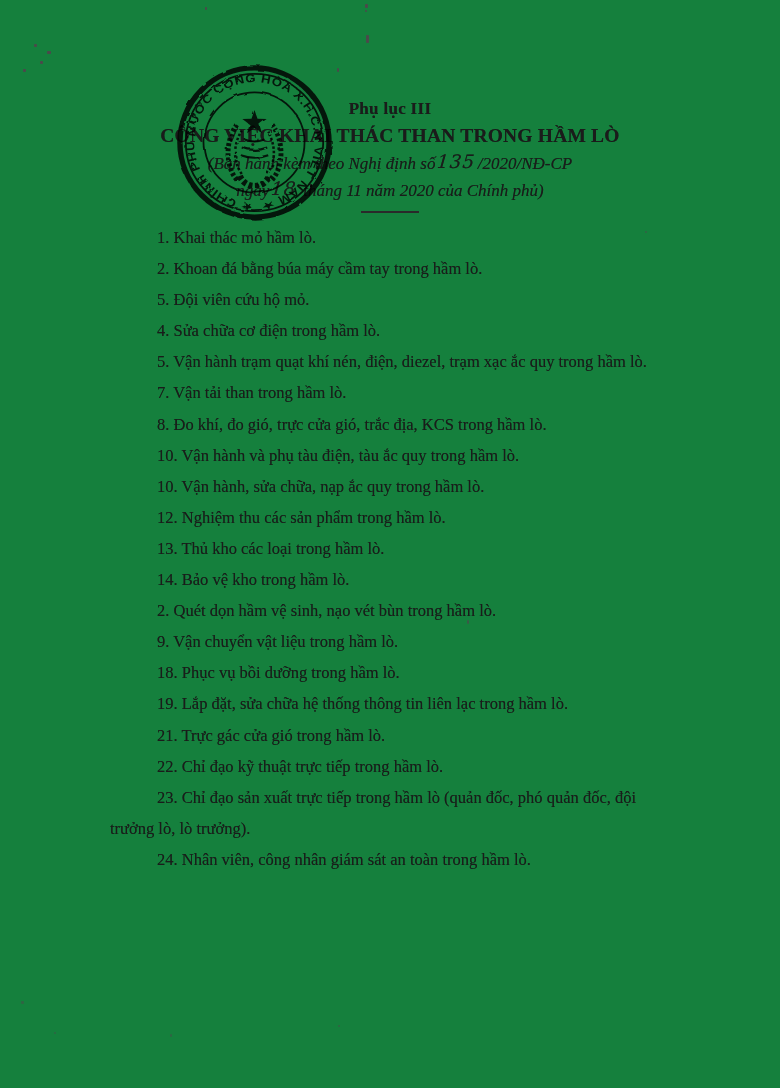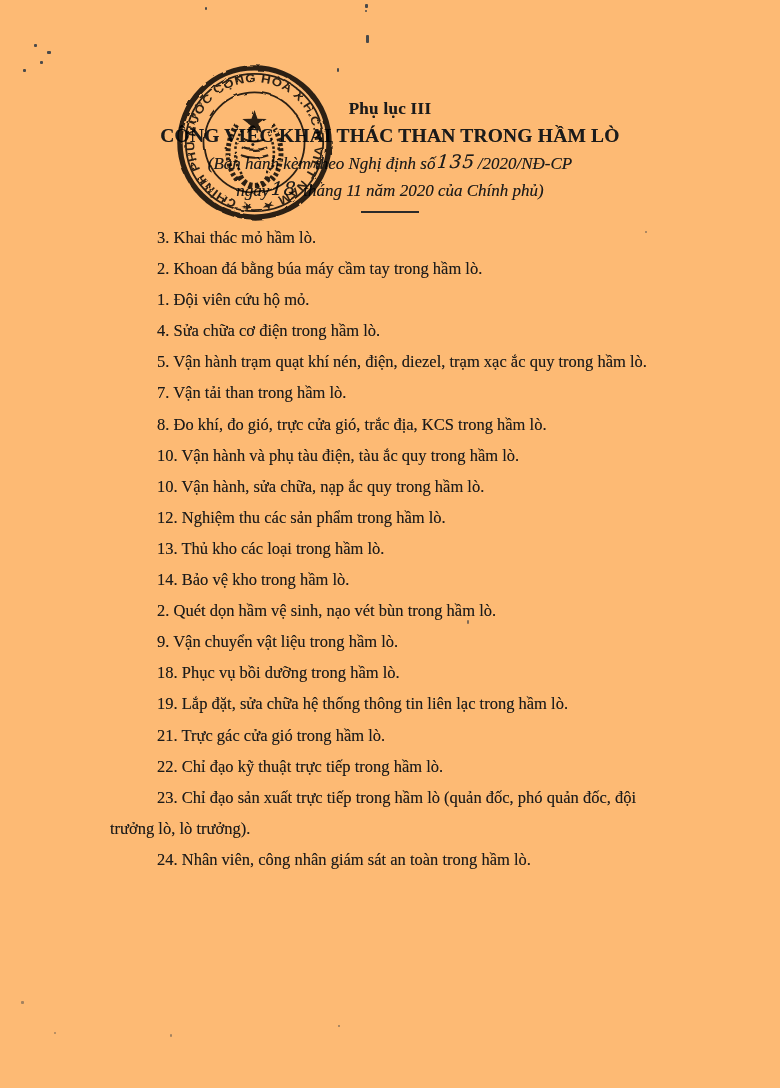--- a/index.html
+++ b/index.html
@@ -1,21 +1,21 @@
 <!DOCTYPE html>
 <html lang="vi"><head>
 <meta charset="utf-8">
 <style>
   * { margin: 0; padding: 0; box-sizing: border-box; }
   html, body { background: #e8e8e8; }
   .page {
     position: relative;
     width: 780px;
     height: 1088px;
-    background: #fdba74;
+    background: #15803d;
     font-family: "Liberation Serif", "DejaVu Serif", serif;
     color: #1b1b1b;
     overflow: hidden;
     margin: 0 auto;
   }
   
   .doc-header {
     position: absolute;
     top: 96px;
     left: 0;
@@ -152,25 +152,25 @@
       <path d="M 93,112 C 102,100 102,82 93,68" stroke-width="2.6" stroke-dasharray="2.5 2"></path>
       <path d="M 70,77 Q 80,81 90,77" stroke-width="2.2"></path>
       <path d="M 67,85 Q 80,90 93,85" stroke-width="2.2"></path>
       <path d="M 66,93 Q 80,98 94,93" stroke-width="2.2"></path>
       <path d="M 65,114 A 16,16 0 0 0 95,114" stroke-width="6.5" stroke-dasharray="4 2.6"></path>
     </g>
   </svg>
 
   <div class="job-list">
 
-      <p>3. Khai thác mỏ hầm lò.</p>
+      <p>1. Khai thác mỏ hầm lò.</p>
 
       <p>2. Khoan đá bằng búa máy cầm tay trong hầm lò.</p>
 
-      <p>1. Đội viên cứu hộ mỏ.</p>
+      <p>5. Đội viên cứu hộ mỏ.</p>
 
       <p>4. Sửa chữa cơ điện trong hầm lò.</p>
 
       <p>5. Vận hành trạm quạt khí nén, điện, diezel, trạm xạc ắc quy trong hầm lò.</p>
 
 
       <p>7. Vận tải than trong hầm lò.</p>
 
       <p>8. Đo khí, đo gió, trực cửa gió, trắc địa, KCS trong hầm lò.</p>
 

